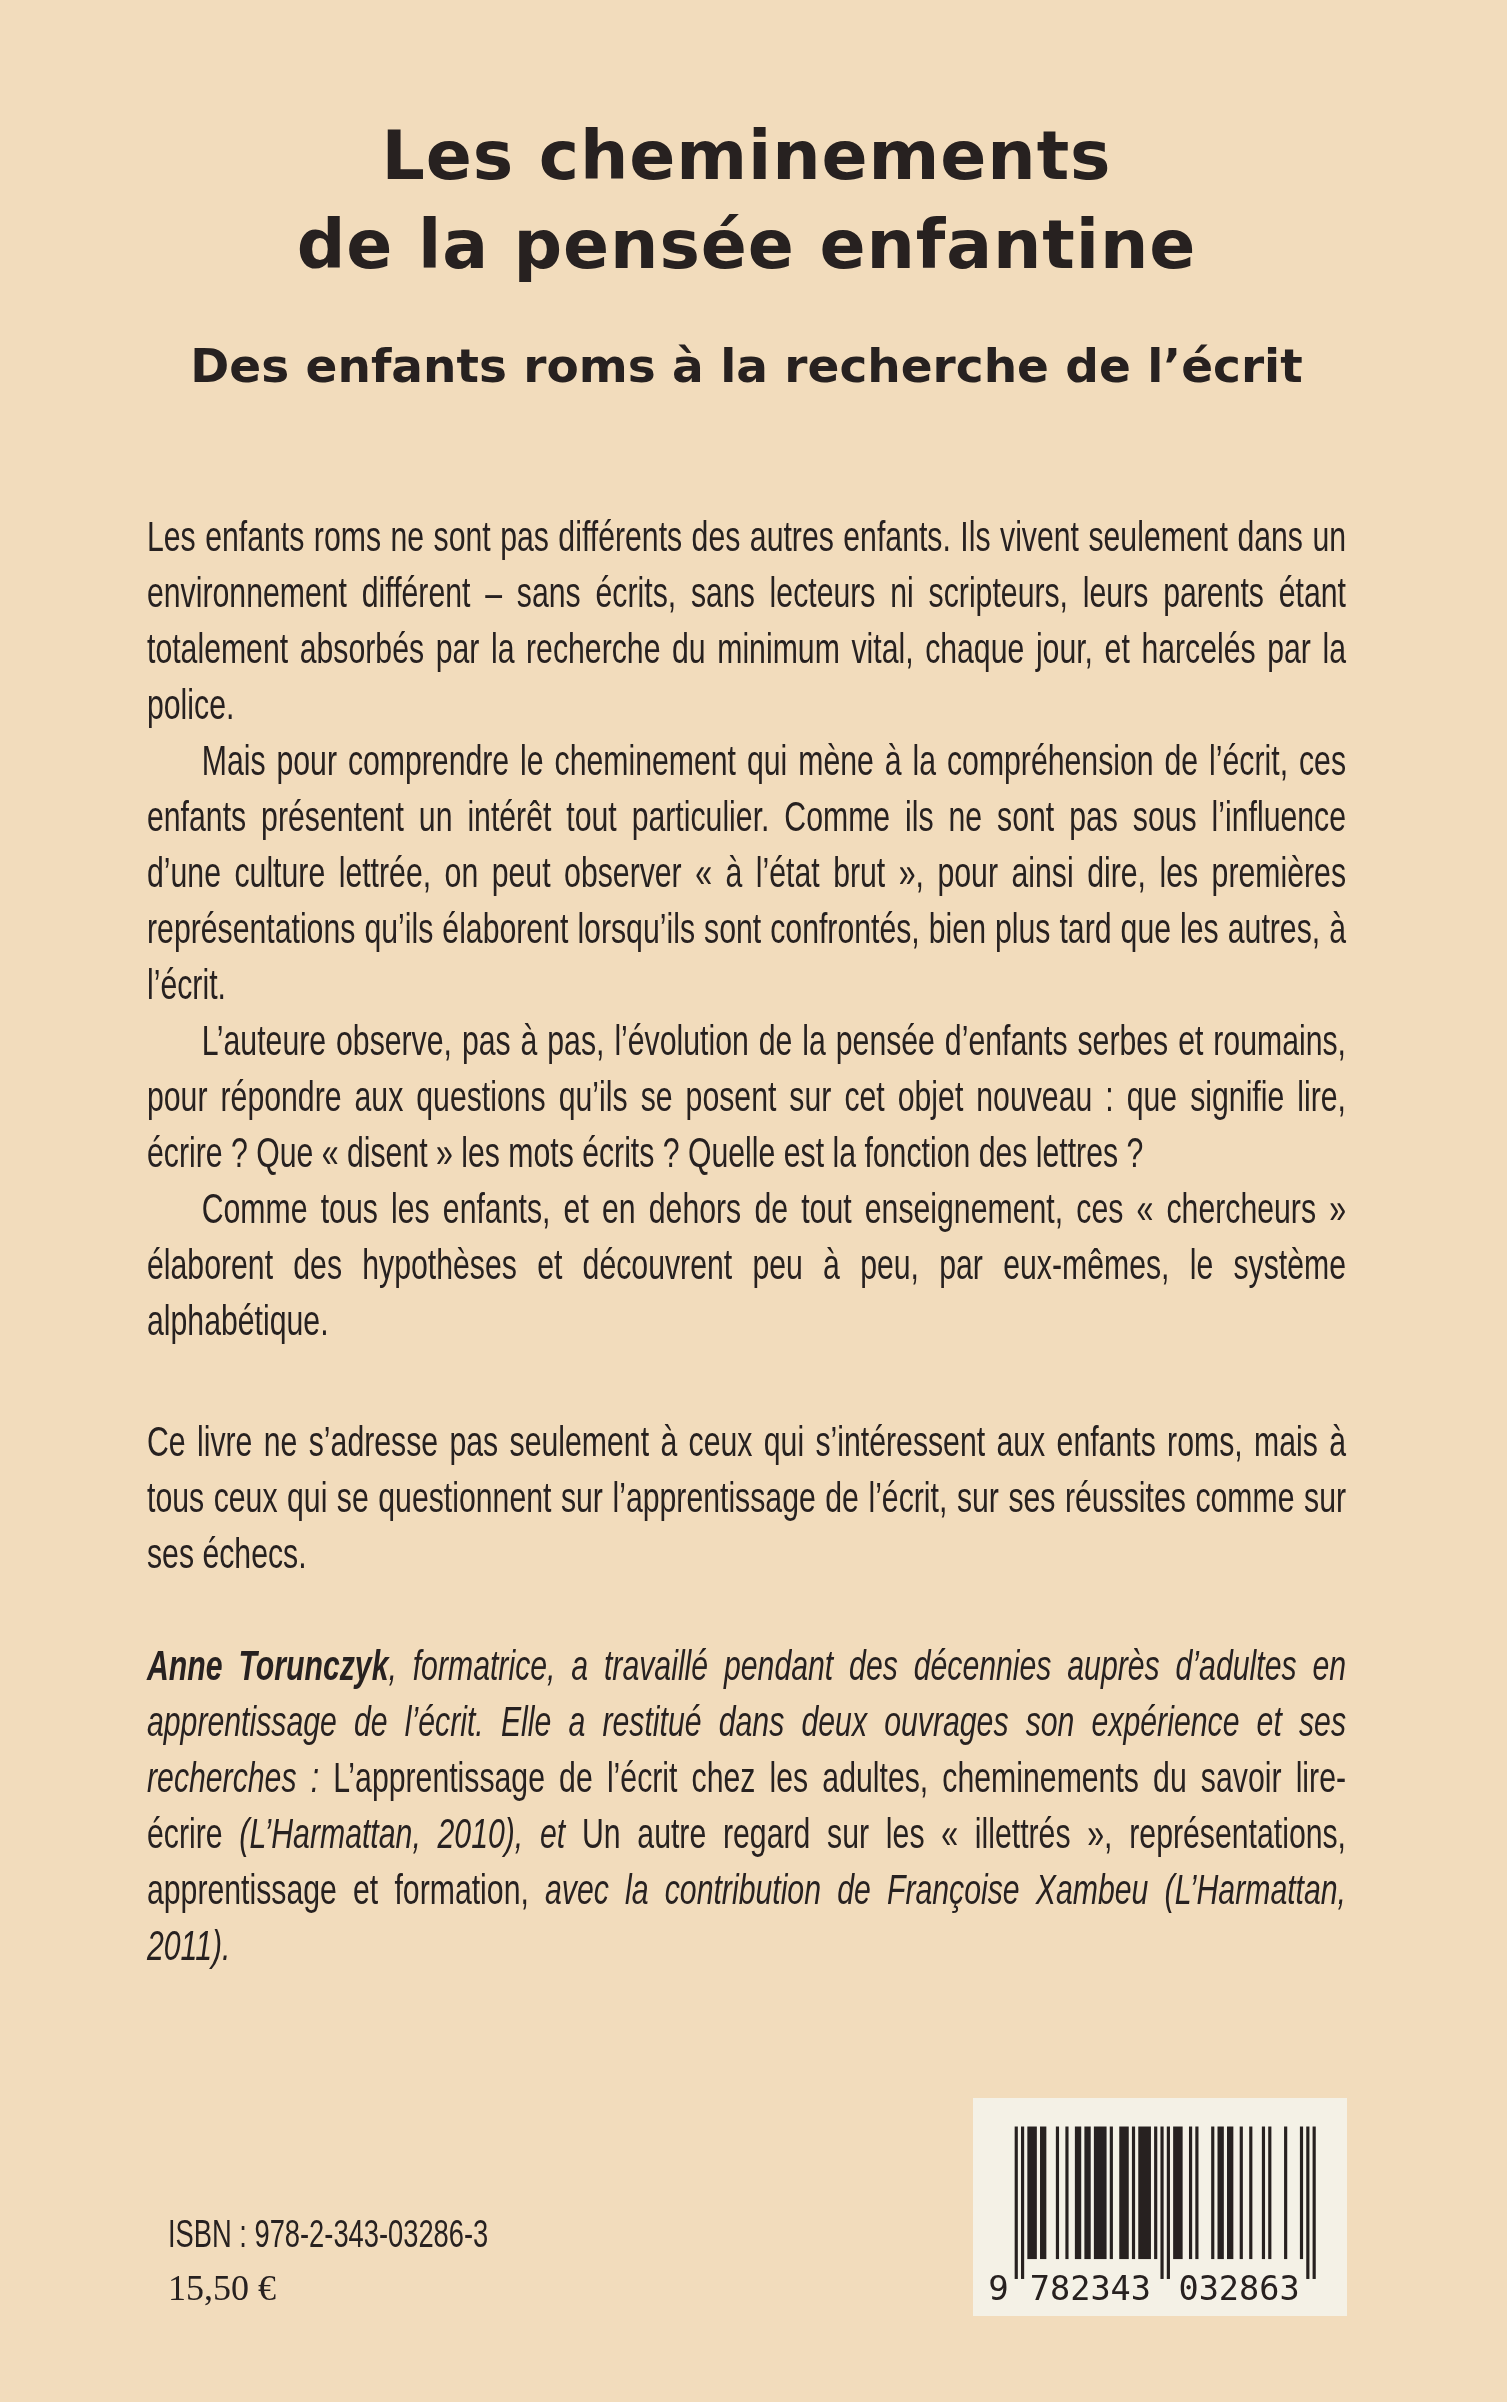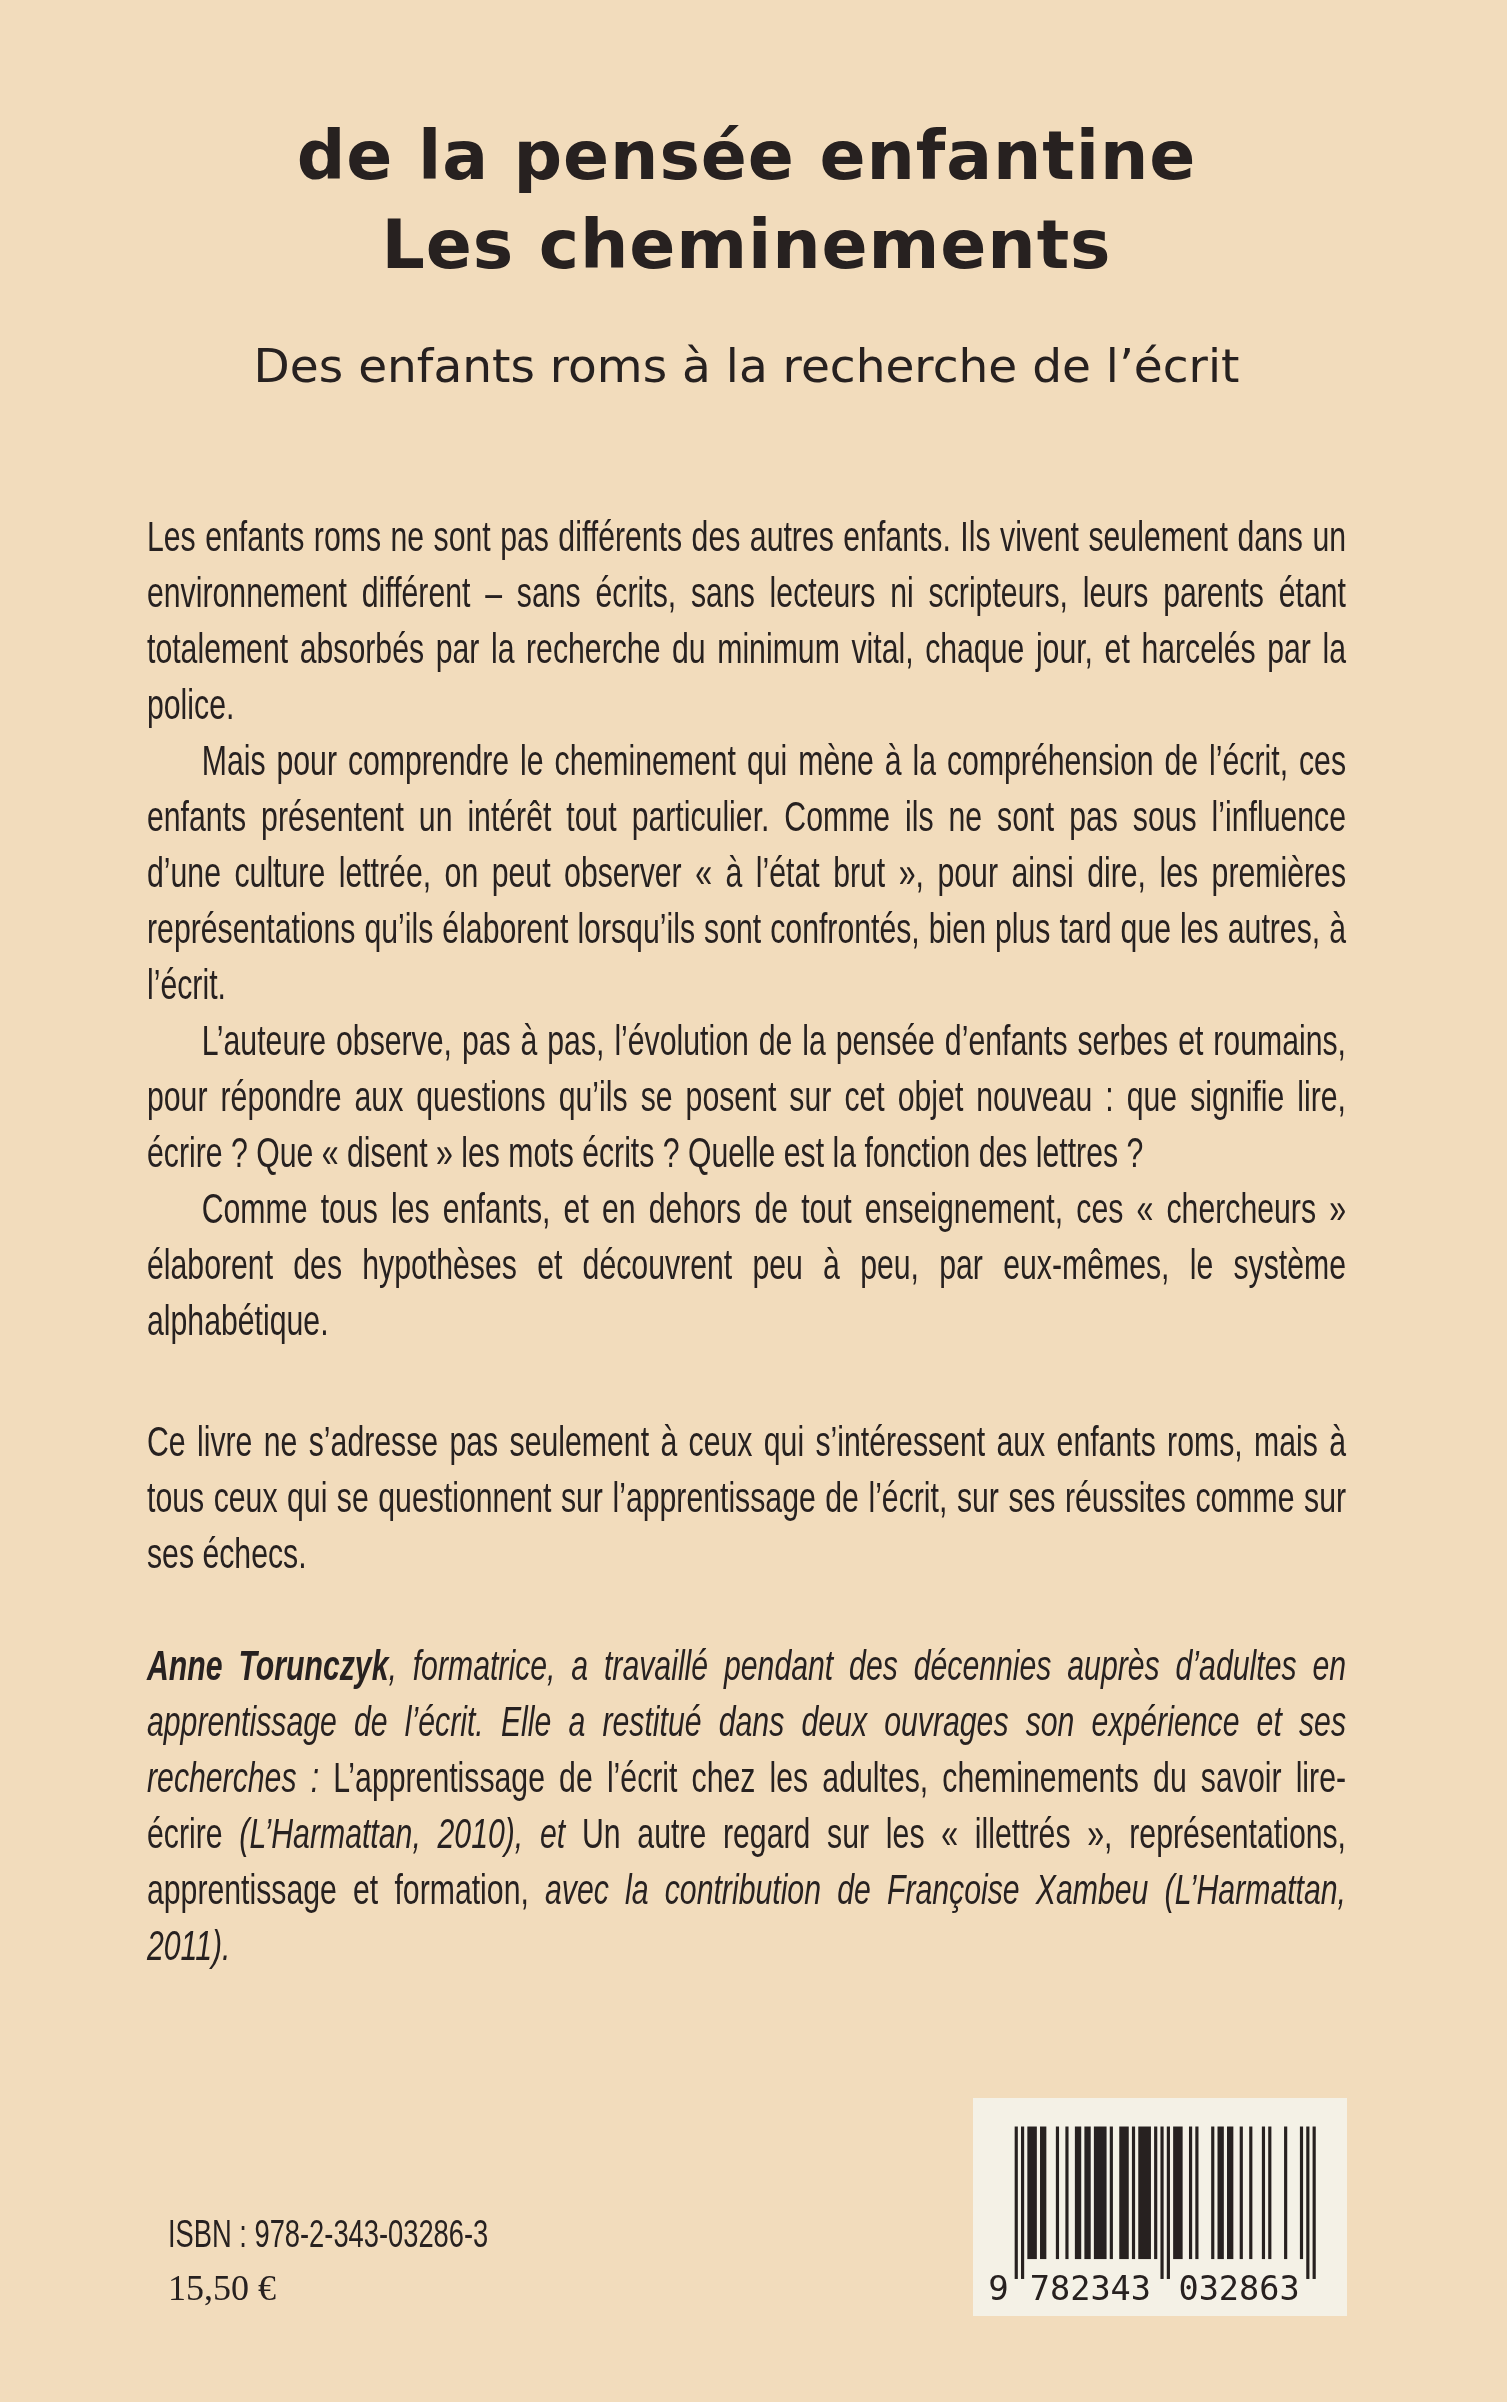--- a/index.html
+++ b/index.html
@@ -22,21 +22,21 @@
     text-align:center;
     font-family:"DejaVu Sans", sans-serif;
     font-weight:bold;
     font-size:68px;line-height:89px;
     letter-spacing:0.9px;
   }
   .subtitle{
     position:absolute;left:147px;top:337px;width:1199px;
     text-align:center;
     font-family:"DejaVu Sans", sans-serif;
-    font-weight:normal;
+    font-weight:bold;
     font-size:47px;line-height:57px;
   }
   .text-col{
     position:absolute;left:147px;
   }
   .condensed{
     width:1666px;
     transform:scaleX(0.7197);
     transform-origin:0 0;
     font-size:42px;line-height:56px;
@@ -70,22 +70,22 @@
     background:var(--barcode-bg);
   }
   .barcode-box svg{display:block;}
 </style>
 </head>
 <body>
 
 <div class="page">
 
   <div class="title">
+    <div>Les cheminements</div>
     <div>de la pensée enfantine</div>
-    <div>Les cheminements</div>
   </div>
 
   <div class="subtitle">Des enfants roms à la recherche de l’écrit</div>
 
   <div class="text-col condensed" id="block1">
     <p>Les enfants roms ne sont pas différents des autres enfants. Ils vivent seulement dans un environnement différent – sans écrits, sans lecteurs ni scripteurs, leurs parents étant totalement absorbés par la recherche du minimum vital, chaque jour, et harcelés par la police.</p>
     <p class="indent">Mais pour comprendre le cheminement qui mène à la compréhension de l’écrit, ces enfants présentent un intérêt tout particulier. Comme ils ne sont pas sous l’influence d’une culture lettrée, on peut observer «&nbsp;à l’état brut&nbsp;», pour ainsi dire, les premières représentations qu’ils élaborent lorsqu’ils sont confrontés, bien plus tard que les autres, à l’écrit.</p>
     <p class="indent">L’auteure observe, pas à pas, l’évolution de la pensée d’enfants serbes et roumains, pour répondre aux questions qu’ils se posent sur cet objet nouveau&nbsp;: que signifie lire, écrire&nbsp;? Que «&nbsp;disent&nbsp;» les mots écrits&nbsp;? Quelle est la fonction des lettres&nbsp;?</p>
     <p class="indent">Comme tous les enfants, et en dehors de tout enseignement, ces «&nbsp;chercheurs&nbsp;» élaborent des hypothèses et découvrent peu à peu, par eux-mêmes, le système alphabétique.</p>
   </div>

